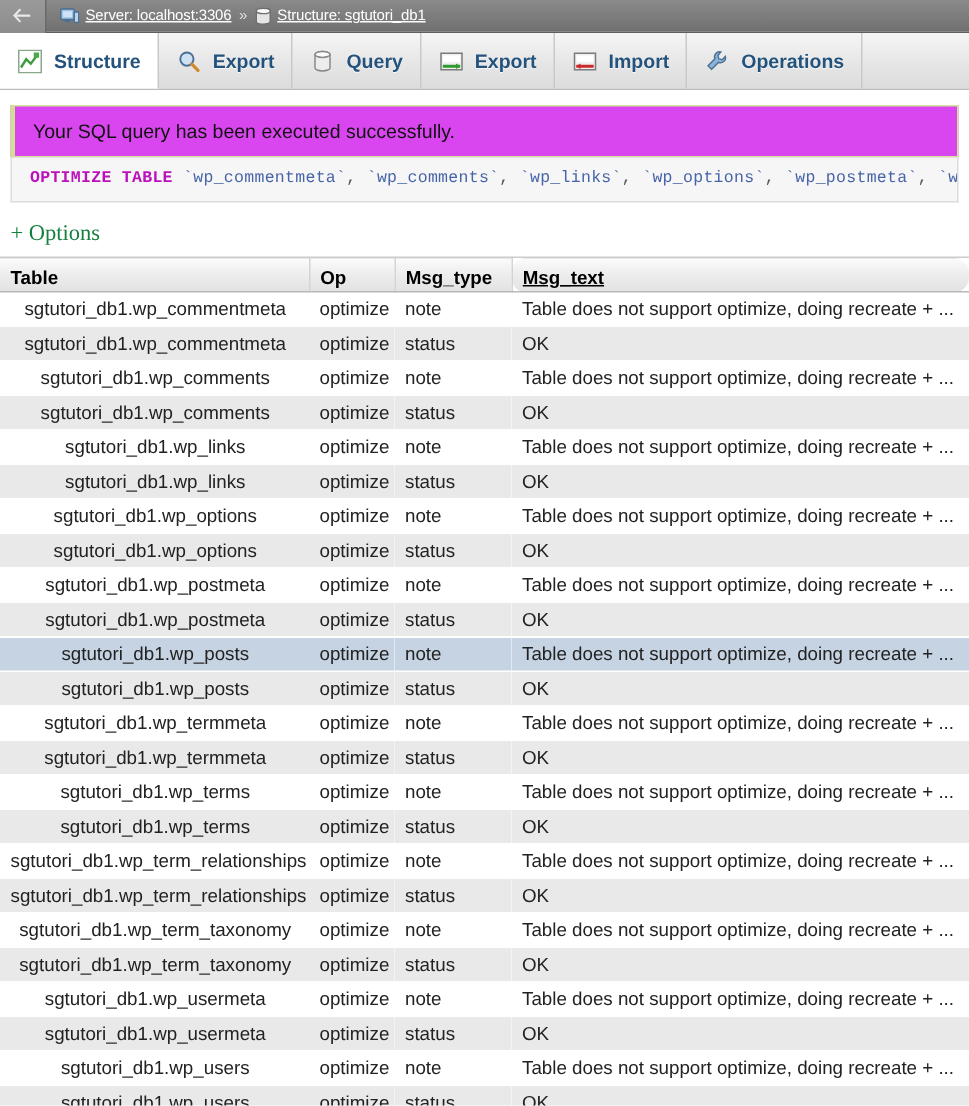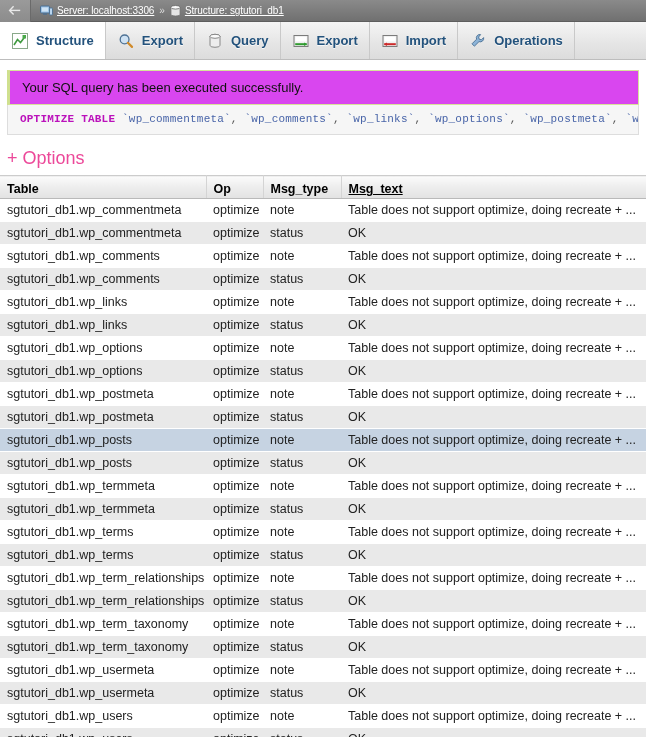--- a/index.html
+++ b/index.html
@@ -106,23 +106,24 @@
     overflow: hidden;
     letter-spacing: .2px;
   }
   .kw  { color: #bb11bb; font-weight: bold; margin-top: 17px; }
   .tbl { color: #4864a8; }
   .pun { color: #555; }
 
   #options-link {
     display: inline-block;
     margin: 13px 0 6px 7px;
-    font-size: 18px;
-    color: #ec4899;
+    font-size: 15px;
+    color: #15803d;
     cursor: pointer;
+    font-family: Liberation Serif, serif;
   }
 
   
   table#results {
     border-collapse: collapse;
     width: 646px;
     font-size: 12.5px;
     table-layout: fixed;
   }
   table#results th {
@@ -132,36 +133,36 @@
     border-right: 1px solid #d4d4d4;
     text-align: left;
     font-weight: bold;
     color: #000;
     padding: 5px 6px 1px 7px;
     font-size: 12.5px;
     height: 23px;
     cursor: pointer;
     white-space: nowrap;
   }
-  table#results th.last { border-right: none; }
+  table#results th.last { border-right: none; border-radius: 10px; }
   table#results th u { text-decoration: underline; }
   table#results td {
     padding: 4px 6px 4px 7px;
     color: #222;
     white-space: nowrap;
     overflow: hidden;
     text-overflow: clip;
     height: 23px;
     border-bottom: 1px solid #ffffff;
   }
   tr.even td { background: #ffffff; }
   tr.odd  td { background: #e9e9e9; }
   tr.hover td { background: #c6d3e2; }
 
-  .c-table { width: 206px; }
+  .c-table { width: 206px; text-align: center; }
   .c-op    { width: 57px; }
   .c-type  { width: 78px; }
   .c-text  { width: 305px; }
 </style>
 </head>
 <body>
 
 <div id="breadcrumb-bar">
   <div id="back-btn">
     <svg width="14" height="11" viewBox="0 0 14 11">

